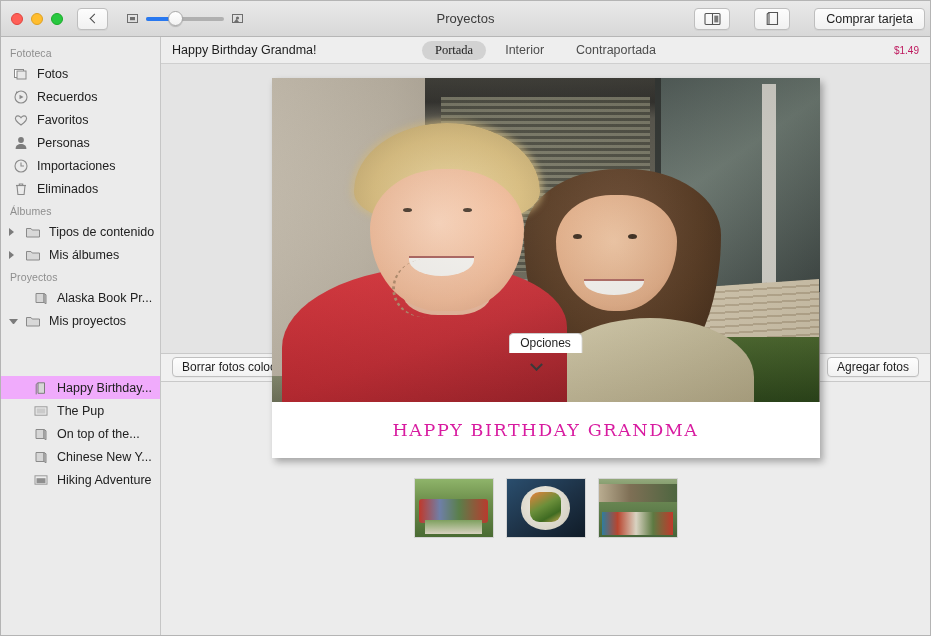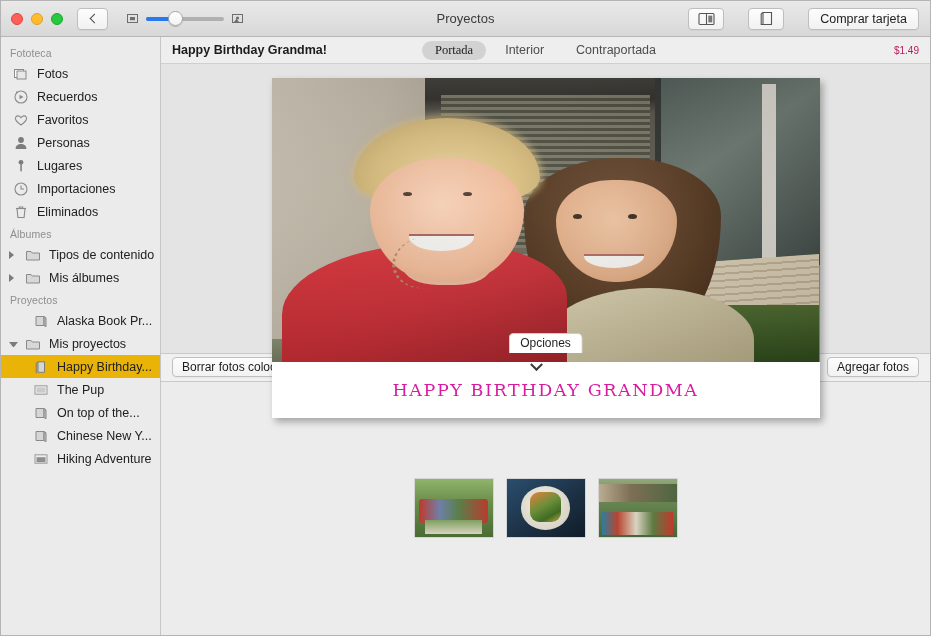--- a/index.html
+++ b/index.html
@@ -67,21 +67,21 @@
     box-shadow: 0 1px 1px rgba(0,0,0,.18);
   }
 
   .win-title {
     position: absolute; left: 0; right: 0; text-align: center;
     font-size: 13px; color: #3b3b3b; font-weight: 400;
     pointer-events: none;
   }
   .tb-right {
     margin-left: auto; display: flex; align-items: center; gap: 24px;
-    padding-right: 11px;
+    padding-right: 5px;
   }
   .tb-right .tb-btn { width: 36px; }
   .buy-btn {
     height: 22px; padding: 0 11px;
     background: linear-gradient(to bottom,#fdfdfd,#f1f1f1);
     border: 1px solid #bebebe; border-radius: 4px;
     font-size: 12.5px; color: #222; display: flex; align-items: center;
     box-shadow: 0 1px 0 rgba(0,0,0,0.04); cursor: default;
   }
 
@@ -98,21 +98,21 @@
   }
   .sb-header {
     font-size: 10.5px; color: #8e8e8e; padding: 5px 0 3px 9px;
     letter-spacing: .1px;
   }
   .sb-row {
     display: flex; align-items: center; height: 23px;
     padding-left: 12px; gap: 8px; cursor: default;
     font-size: 12.5px; color: #212121;
   }
-  .sb-row.selected { background: #eab308; }
+  .sb-row.selected { background: #f0abfc; margin-top: 44px; }
   .sb-row.indent1 { padding-left: 8px; text-align: center; }
   .sb-row.indent2 { padding-left: 32px; }
   .sb-label { white-space: nowrap; overflow: hidden; }
   .sb-ico { width: 16px; height: 16px; flex: 0 0 16px; display:block; }
   .disc {
     width: 0; height: 0; flex: 0 0 9px; margin-right: -1px;
     border-left: 5px solid #7b7b7b; border-top: 4px solid transparent; border-bottom: 4px solid transparent;
   }
   .disc.open {
     border-left: 4.5px solid transparent; border-right: 4.5px solid transparent;
@@ -123,38 +123,38 @@
   
   .content { flex: 1; display: flex; flex-direction: column; min-width: 0; background: #e4e4e4; }
 
   .ctx-bar {
     height: 27px; flex: 0 0 27px;
     background: #eeeeee;
     border-bottom: 1px solid #cfcfcf;
     display: flex; align-items: center;
     padding: 0 11px; position: relative;
   }
-  .proj-title { font-size: 12.5px; color: #1c1c1c; font-weight: 700; }
+  .proj-title { font-size: 12.5px; color: #1c1c1c; font-weight: 400; }
   .seg { position: absolute; left: 0; right: 0; display: flex; justify-content: center; gap: 0; }
   .seg-item {
     font-size: 12.5px; color: #4d4d4d; padding: 2px 13px; border-radius: 10px; cursor: default;
     margin: 0 3px;
   }
   .seg-item.active { background: #d2d2d2; color: #1d1d1d; font-family: Liberation Serif, serif; }
   .price { margin-left: auto; font-size: 10px; color: #be185d; }
 
   .canvas {
     flex: 1; position: relative; min-height: 0;
     display: flex; align-items: flex-start; justify-content: center;
     padding-top: 14px;
   }
 
   
   .card {
-    width: 548px; height: 340px;
+    width: 548px; height: 380px;
     background: #fff;
     box-shadow: 3px 4px 7px rgba(0,0,0,0.30);
     display: flex; flex-direction: column;
     overflow: hidden;
   }
   .card-photo { flex: 1; position: relative; overflow: hidden; background:#8e8b82; }
   .card-caption {
     height: 56px; flex: 0 0 56px; background: #fff;
     display: flex; align-items: center; justify-content: center;
   }
@@ -381,27 +381,20 @@
       </div>
 
       <div class="sb-row">
         <svg class="sb-ico" viewBox="0 0 16 16">
           <circle cx="8" cy="5" r="2.9" fill="#7c7c7c"></circle>
           <path d="M2.6 14 C2.6 10.4 5 9 8 9 C11 9 13.4 10.4 13.4 14 Z" fill="#7c7c7c"></path>
         </svg>
         <span class="sb-label">Personas</span>
       </div>
 
-      <div class="sb-row">
-        <svg class="sb-ico" viewBox="0 0 16 16">
-          <circle cx="8" cy="4.3" r="2.4" fill="#7c7c7c"></circle>
-          <rect x="7.3" y="6.3" width="1.5" height="7" fill="#7c7c7c"></rect>
-        </svg>
-        <span class="sb-label">Lugares</span>
-      </div>
 
       <div class="sb-row">
         <svg class="sb-ico" viewBox="0 0 16 16">
           <circle cx="8" cy="8" r="6" fill="none" stroke="#8a8a8a" stroke-width="1.1"></circle>
           <path d="M8 4.6 V8 H11" fill="none" stroke="#8a8a8a" stroke-width="1.1"></path>
         </svg>
         <span class="sb-label">Importaciones</span>
       </div>
 
       <div class="sb-row">

